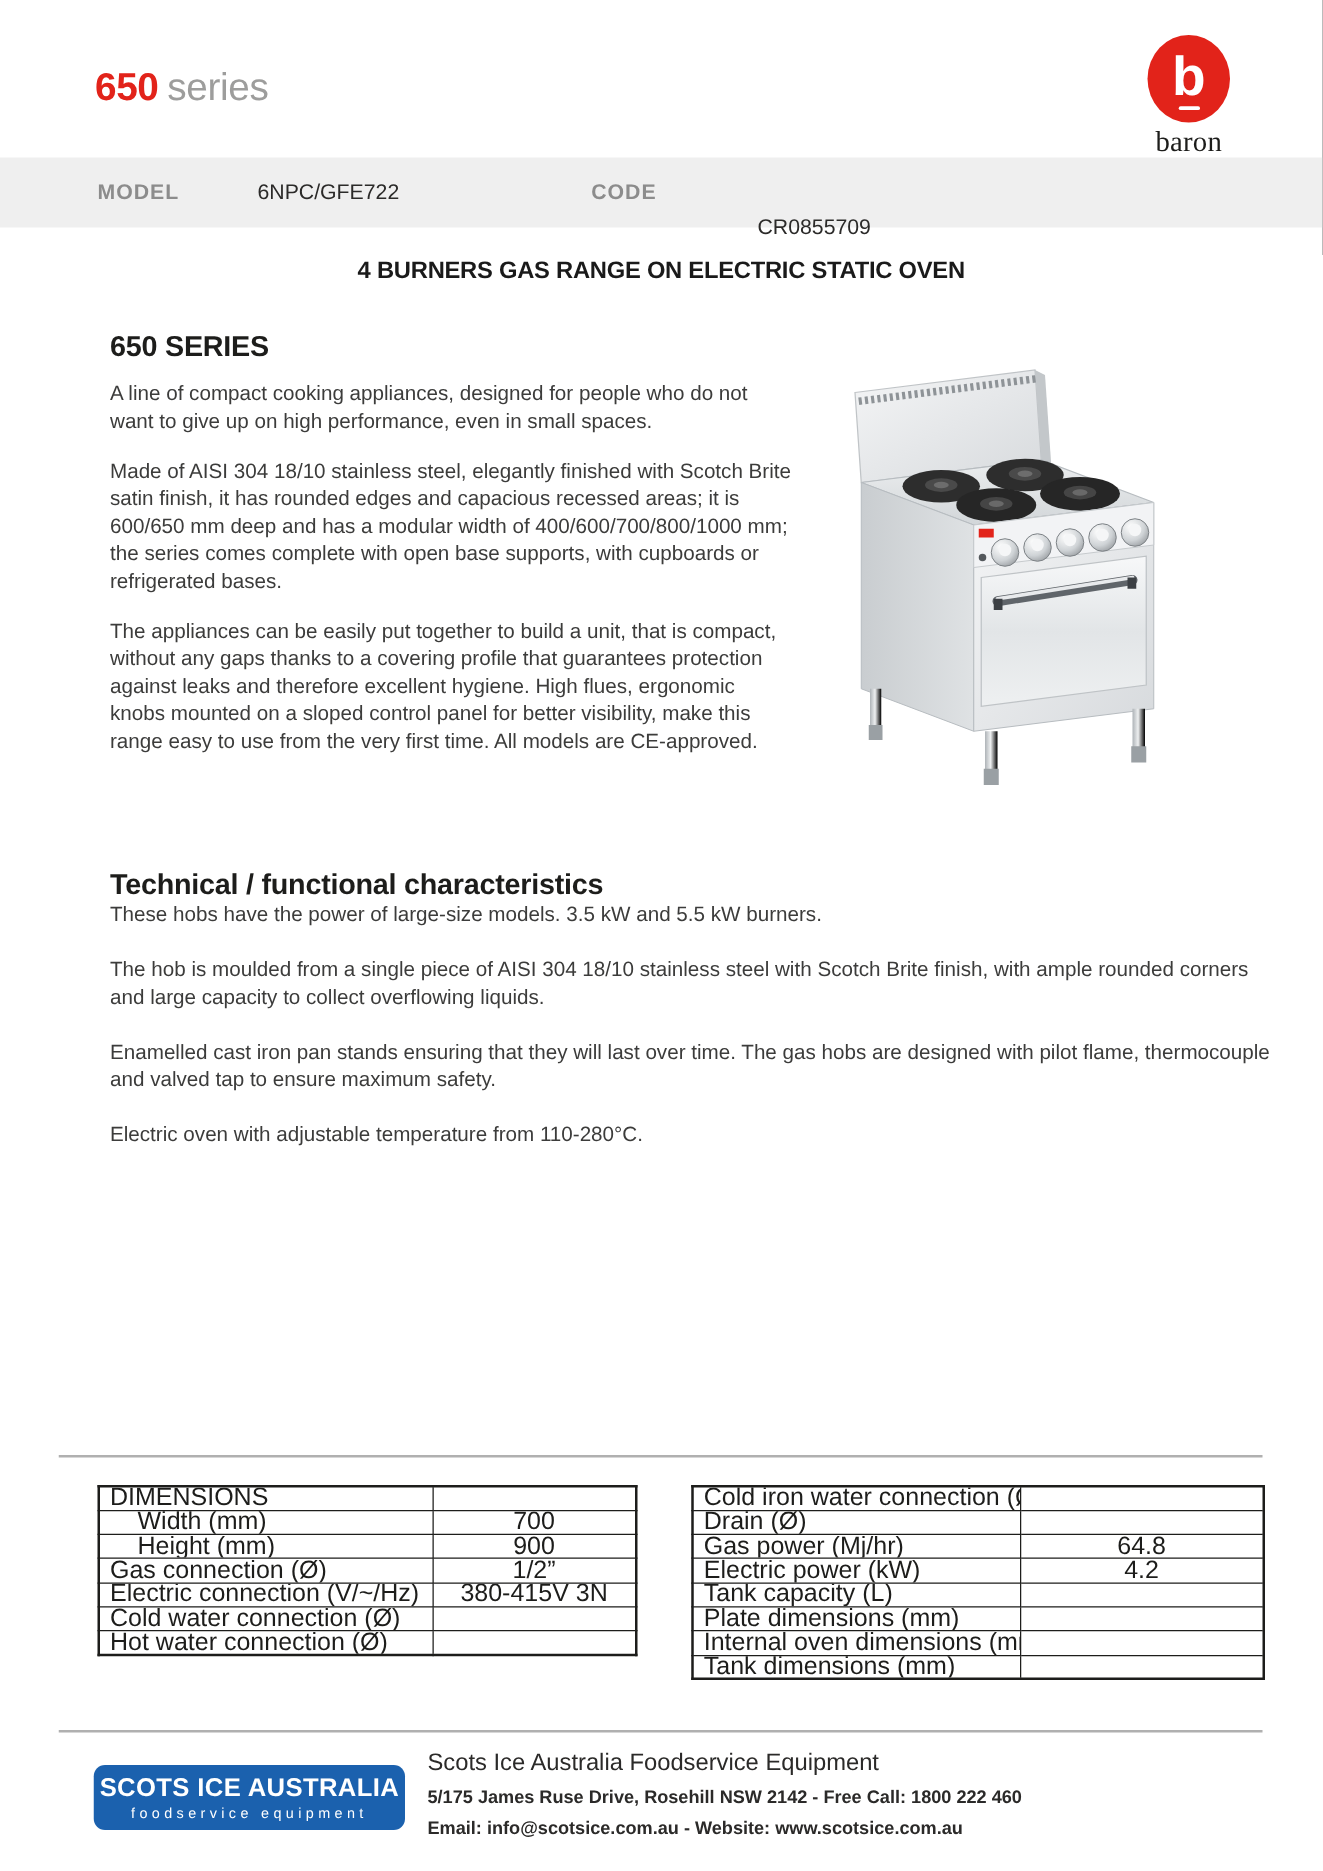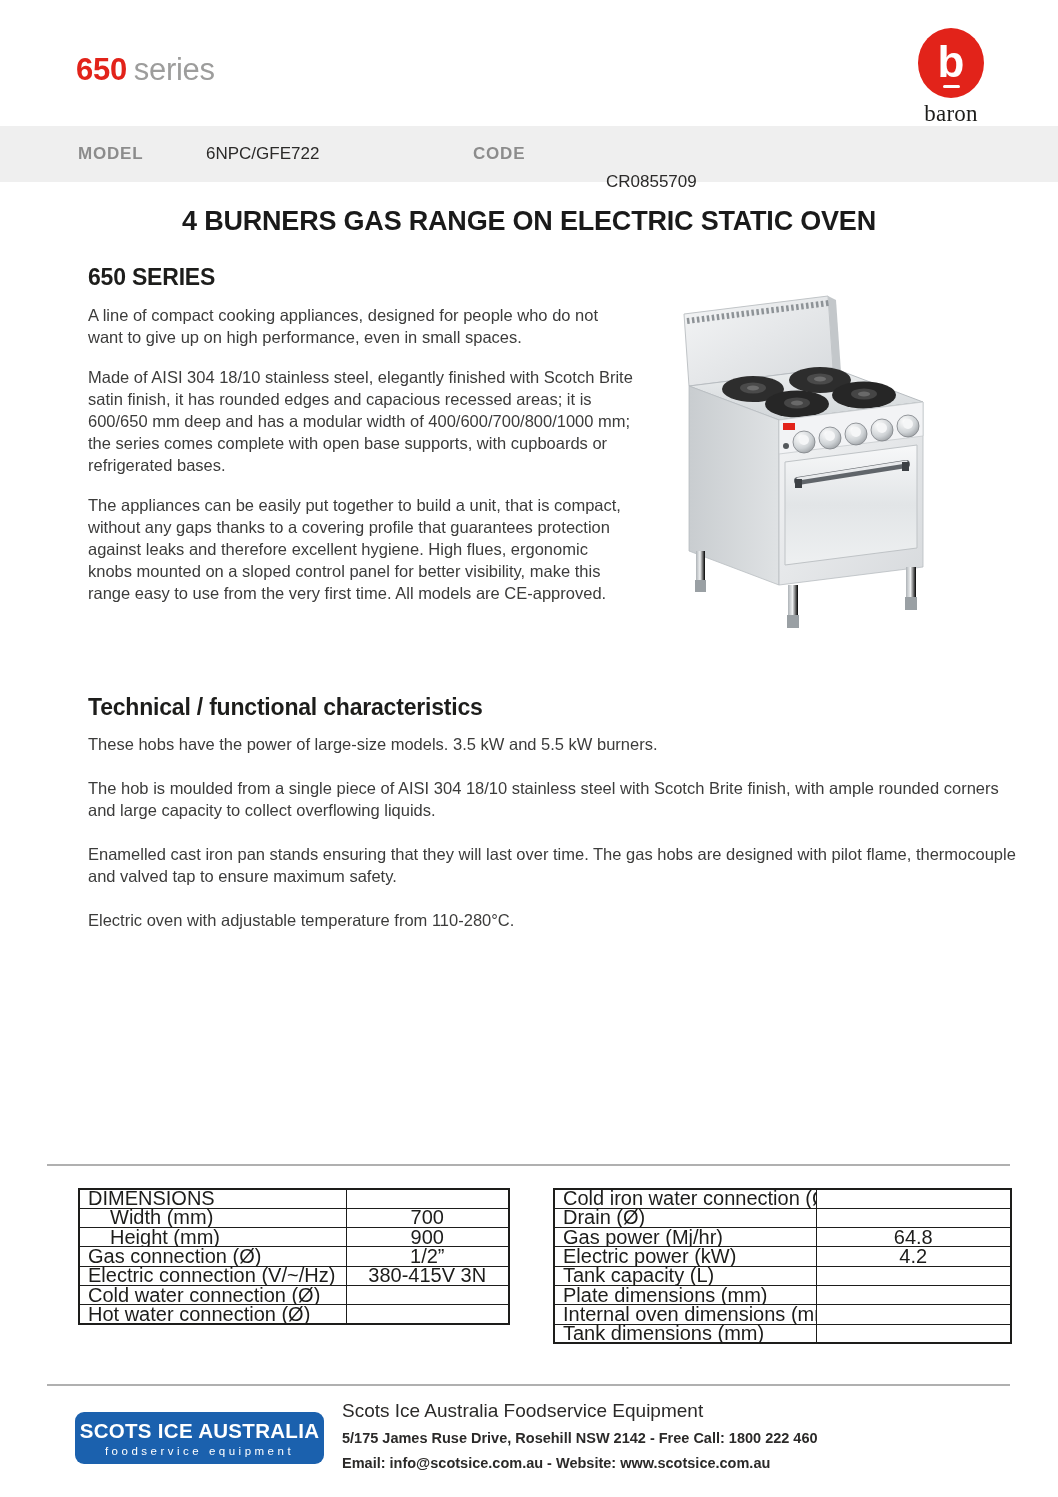--- a/index.html
+++ b/index.html
@@ -42,38 +42,38 @@
   .mb-label { color:#8c8c8c; font-weight:700; letter-spacing:0.8px; }
   .mb-value { color:#2b2a29; font-weight:400; }
   .mb-model-label { left:78px; }
   .mb-model-value { left:206px; }
   .mb-code-label  { left:473px; }
   .mb-code-value  { left:606px;margin-top:28px; }
 
   
   .doc-title {
     position:absolute; left:0; top:206px; width:1058px;
-    text-align:center; font-size:27px; font-weight:700; color:#1a1a1a;
+    text-align:center; font-size:19px; font-weight:700; color:#1a1a1a;
     letter-spacing:-0.2px;
   }
 
   
   .series-block { position:absolute; left:88px; top:264px; width:545px; }
   h2.sec-head { font-size:23px; font-weight:700; color:#1d1d1b; letter-spacing:-0.2px; }
   .series-block h2 { margin-bottom:13px; }
   .series-block p, .technical-block p {
     font-size:16.5px; line-height:22px; color:#3c3c3b; margin-bottom:18px;
   }
 
   
   .product-figure { position:absolute; left:652px; top:280px; width:390px; height:352px; }
 
   
   .technical-block { position:absolute; left:88px; top:694px; width:928px; }
-  .technical-block h2 { margin-bottom:12px; }
+  .technical-block h2 { margin-bottom:0; }
   .technical-block p { margin-bottom:22px; }
 
   
   .divider { position:absolute; left:47px; width:963px; height:2px; background:#b0b0b0; }
   .divider-1 { top:1164px; }
   .divider-2 { top:1384px; }
 
   
   table.spec {
     position:absolute; top:1188px;

